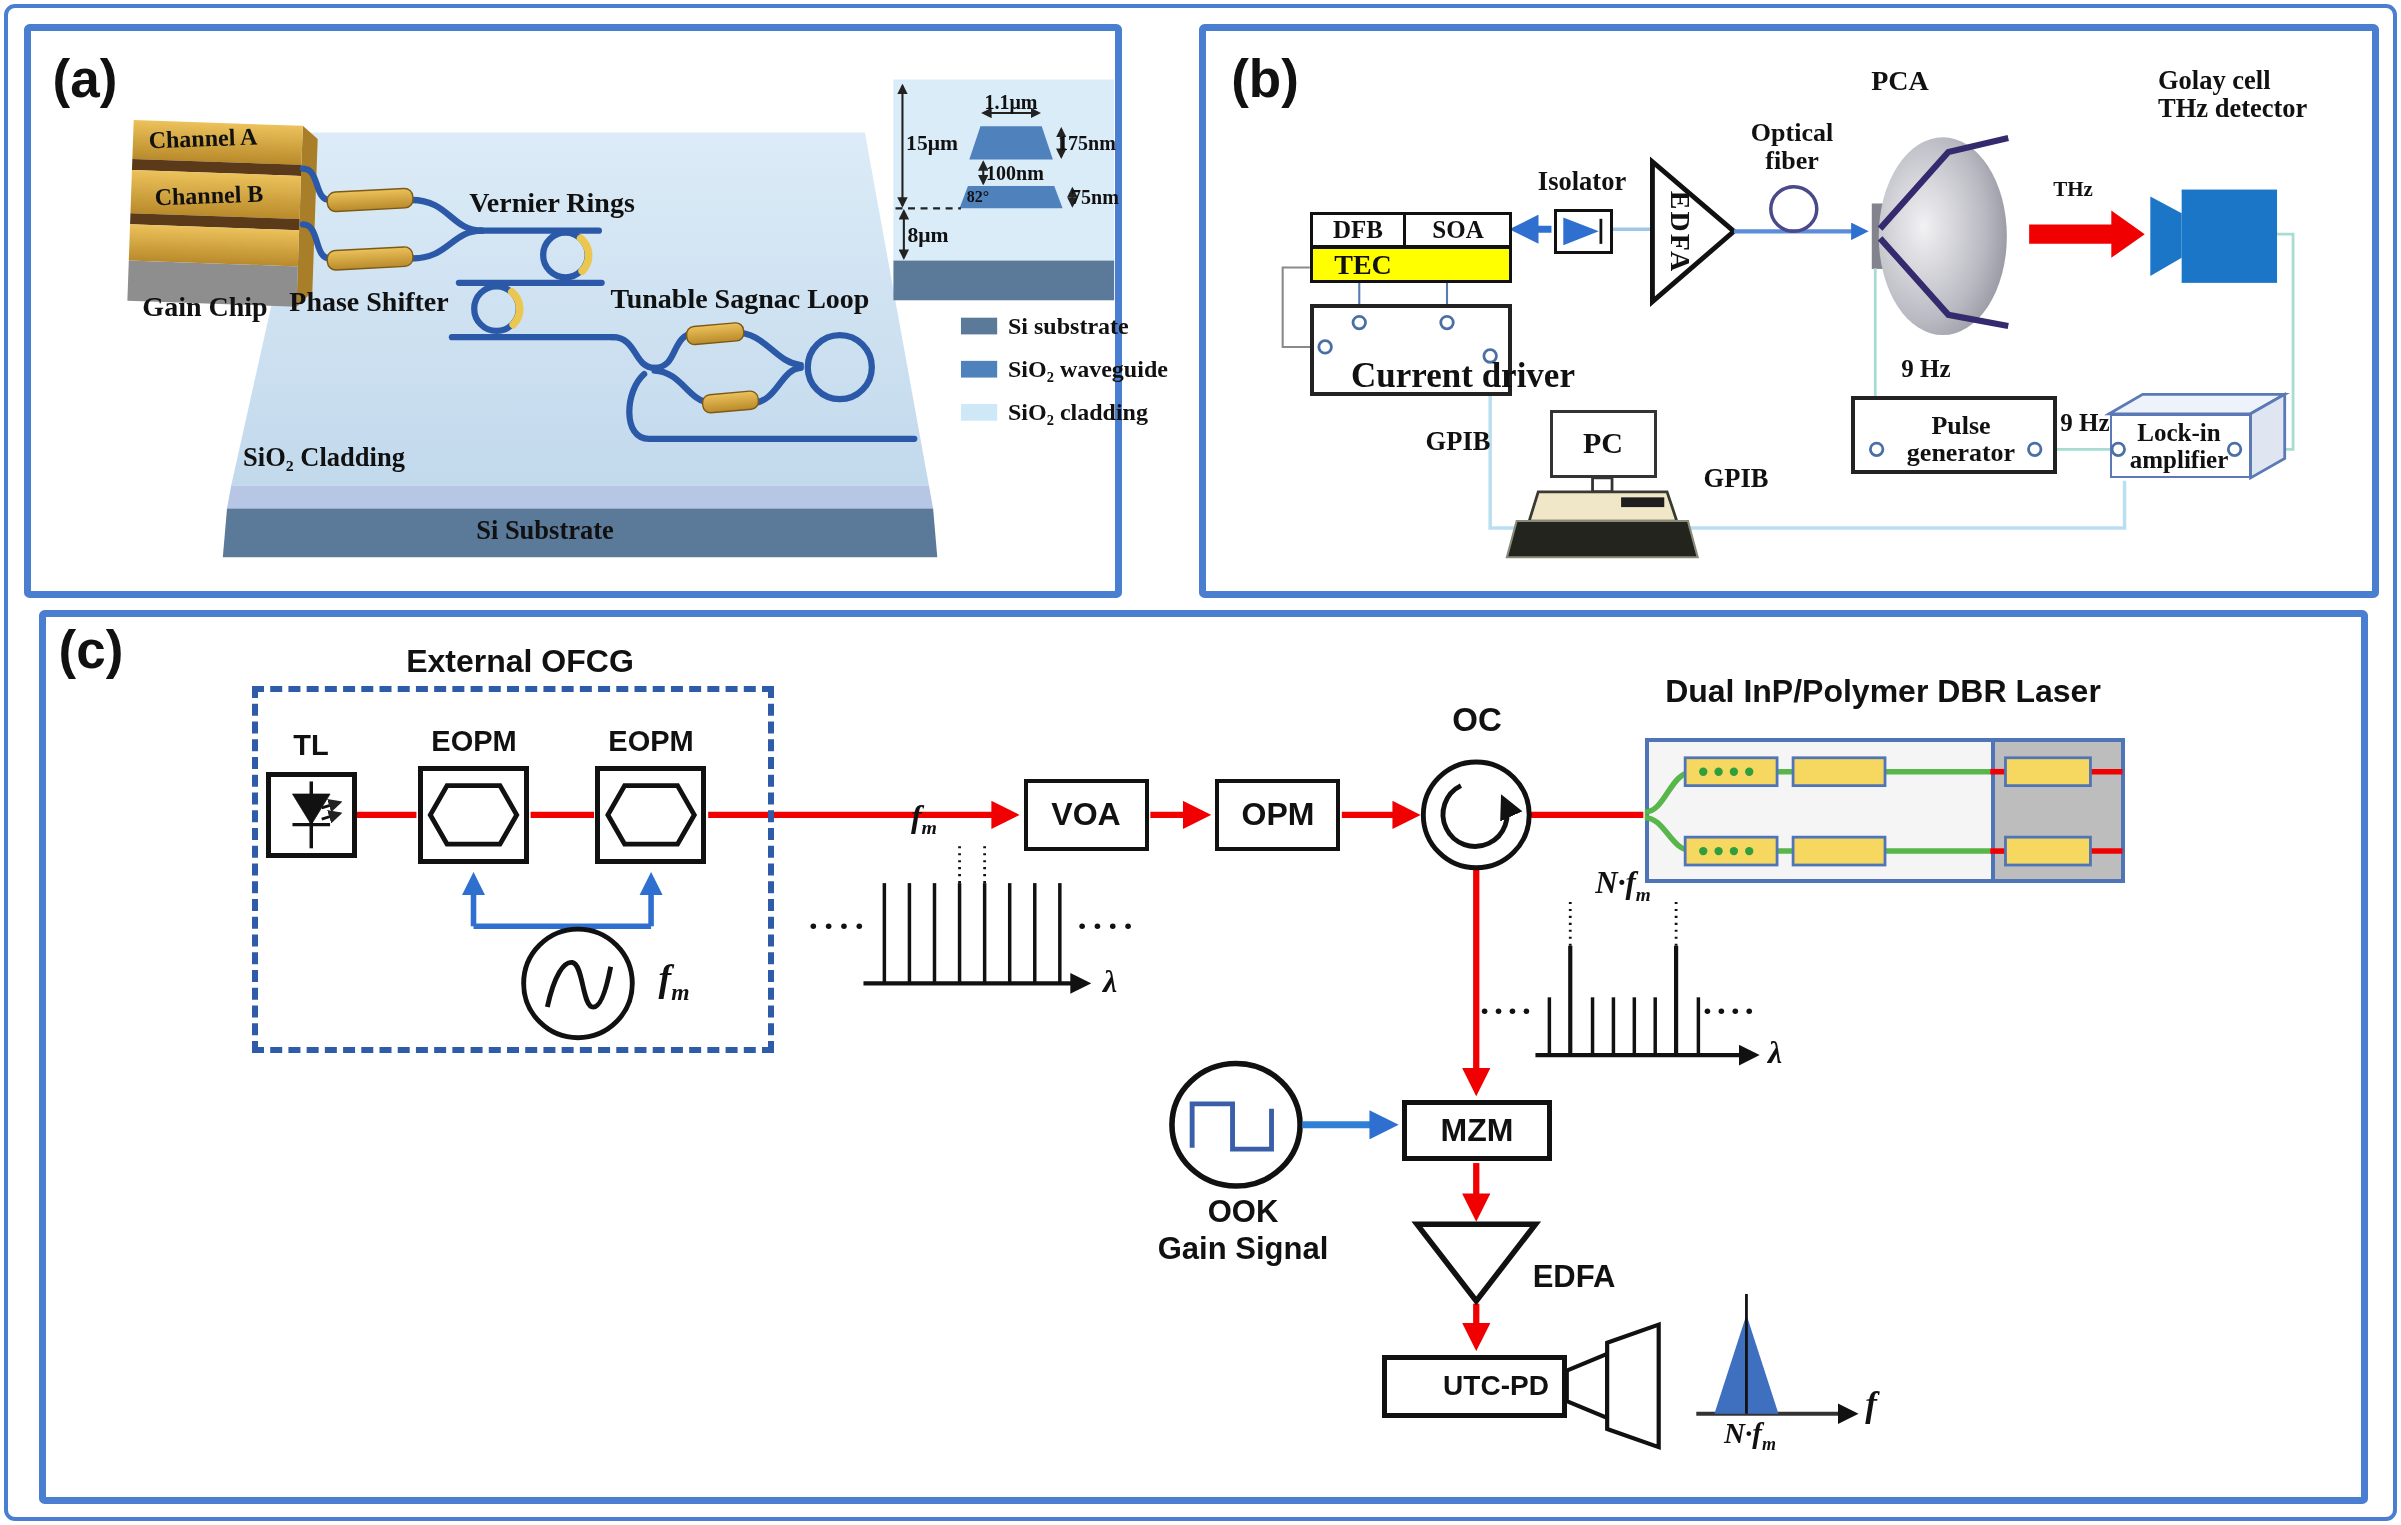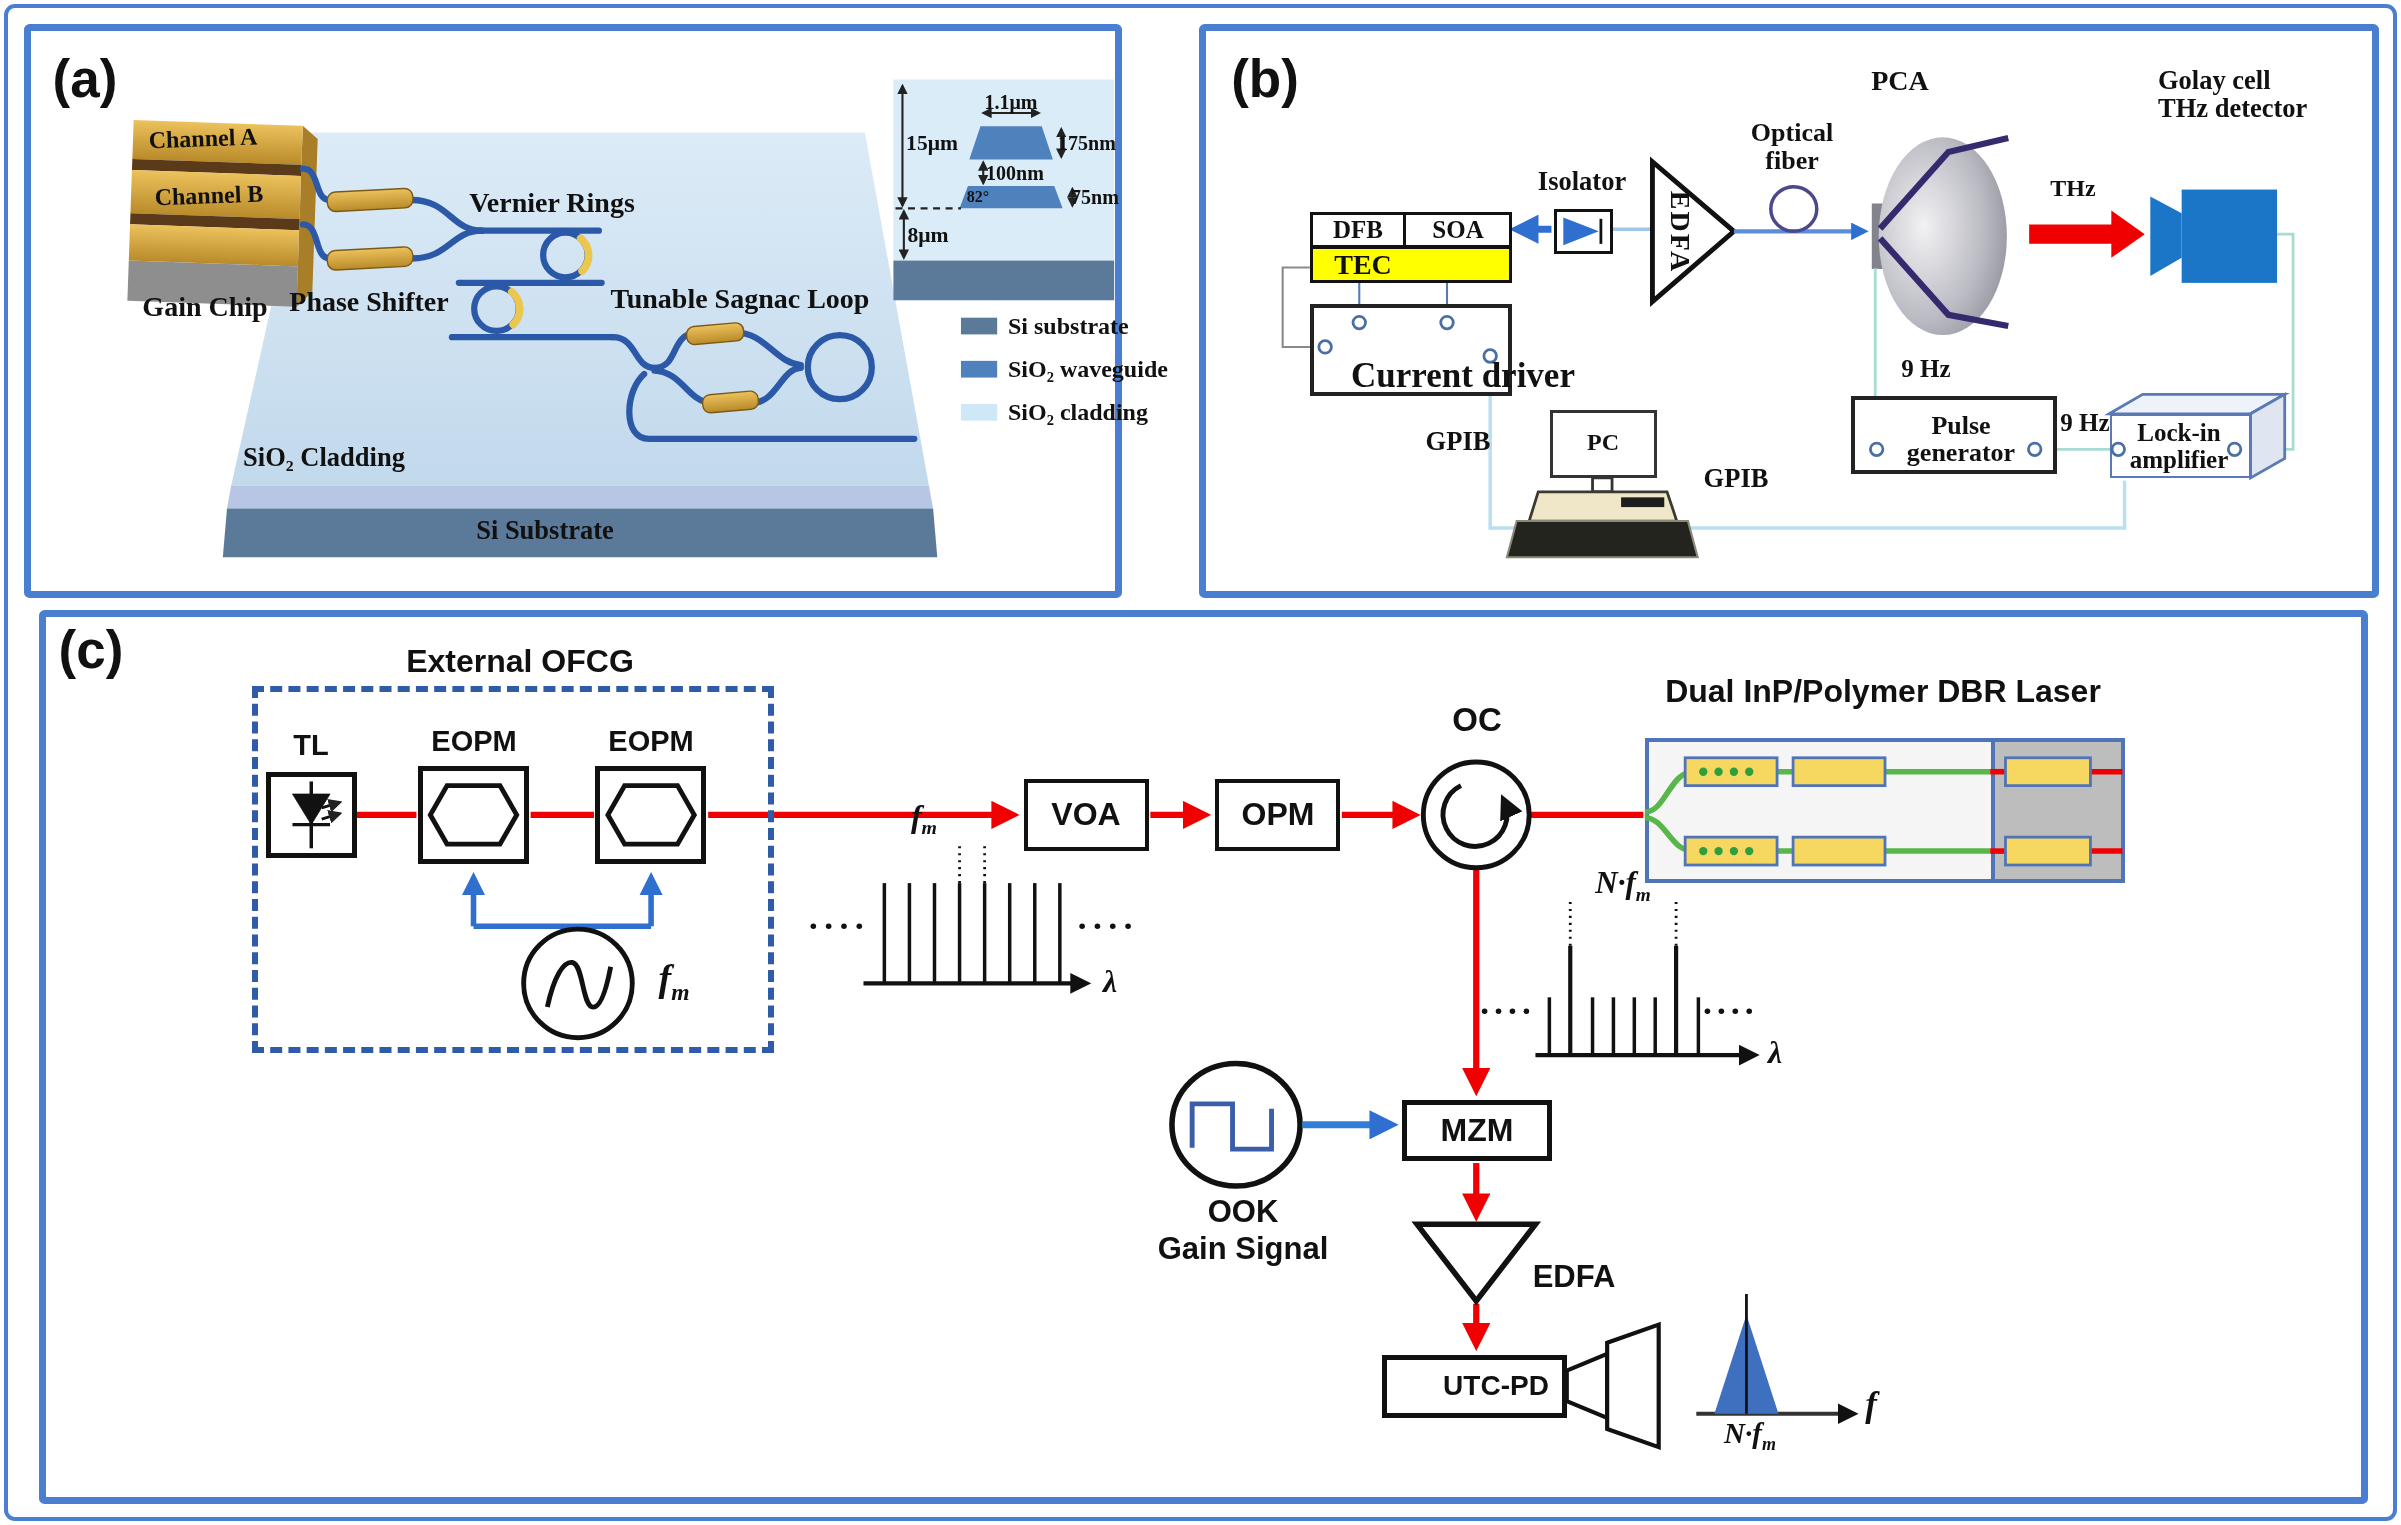--- a/index.html
+++ b/index.html
@@ -355,32 +355,32 @@
   <div class="lb tag" style="left:1265px;top:79px;">(b)</div>
   <div class="lb serb" style="left:1358px;top:230px;font-size:25px;">DFB</div>
   <div class="lb serb" style="left:1458px;top:230px;font-size:25px;">SOA</div>
   <div class="lb serb" style="left:1363px;top:265px;font-size:28px;">TEC</div>
   <div class="lb serb" style="left:1448px;top:376px;font-size:35px;margin-left:15px;">Current driver</div>
   <div class="lb serb" style="left:1582px;top:182px;font-size:26.5px;">Isolator</div>
   <div class="lb serb rot90" style="left:1680px;top:232px;font-size:28px;letter-spacing:2.1px;">EDFA</div>
   <div class="lb serb" style="left:1792px;top:133px;font-size:26px;">Optical</div>
   <div class="lb serb" style="left:1792px;top:161px;font-size:26px;">fiber</div>
   <div class="lb serb" style="left:1900px;top:81px;font-size:28px;">PCA</div>
-  <div class="lb serb" style="left:2073px;top:189px;font-size:24px;">THz</div>
+  <div class="lb serb" style="left:2073px;top:189px;font-size:21px;">THz</div>
   <div class="lb serb left" style="left:2158px;top:81px;font-size:26.5px;">Golay cell</div>
   <div class="lb serb left" style="left:2158px;top:109px;font-size:26.5px;">THz detector</div>
   <div class="lb serb" style="left:1926px;top:369px;font-size:25px;">9 Hz</div>
   <div class="lb serb" style="left:1961px;top:426px;font-size:26px;">Pulse</div>
   <div class="lb serb" style="left:1961px;top:453px;font-size:26px;">generator</div>
   <div class="lb serb" style="left:2085px;top:423px;font-size:25px;">9 Hz</div>
   <div class="lb serb" style="left:2179px;top:433px;font-size:25px;">Lock-in</div>
   <div class="lb serb" style="left:2179px;top:460px;font-size:25px;">amplifier</div>
   <div class="lb serb" style="left:1458px;top:442px;font-size:26.5px;">GPIB</div>
   <div class="lb serb" style="left:1736px;top:479px;font-size:26.5px;">GPIB</div>
-  <div class="lb serb" style="left:1603px;top:443px;font-size:24px;text-align:center;">PC</div>
+  <div class="lb serb" style="left:1603px;top:443px;font-size:30px;text-align:center;">PC</div>
 
   <div class="lb tag" style="left:91px;top:650px;">(c)</div>
   <div class="lb san" style="left:520px;top:662px;font-size:32px;">External OFCG</div>
   <div class="lb san" style="left:311px;top:745px;font-size:29px;">TL</div>
   <div class="lb san" style="left:474px;top:741px;font-size:29px;">EOPM</div>
   <div class="lb san" style="left:651px;top:741px;font-size:29px;">EOPM</div>
   <div class="lb serb it" style="left:674px;top:982px;font-size:38px;"><span>f</span><sub>m</sub></div>
   <div class="lb serb it" style="left:924px;top:819px;font-size:32px;"><span>f</span><sub>m</sub></div>
   <div class="lb serb it" style="left:1110px;top:982px;font-size:32px;">λ</div>
   <div class="lb san" style="left:1086px;top:815px;font-size:32px;">VOA</div>

